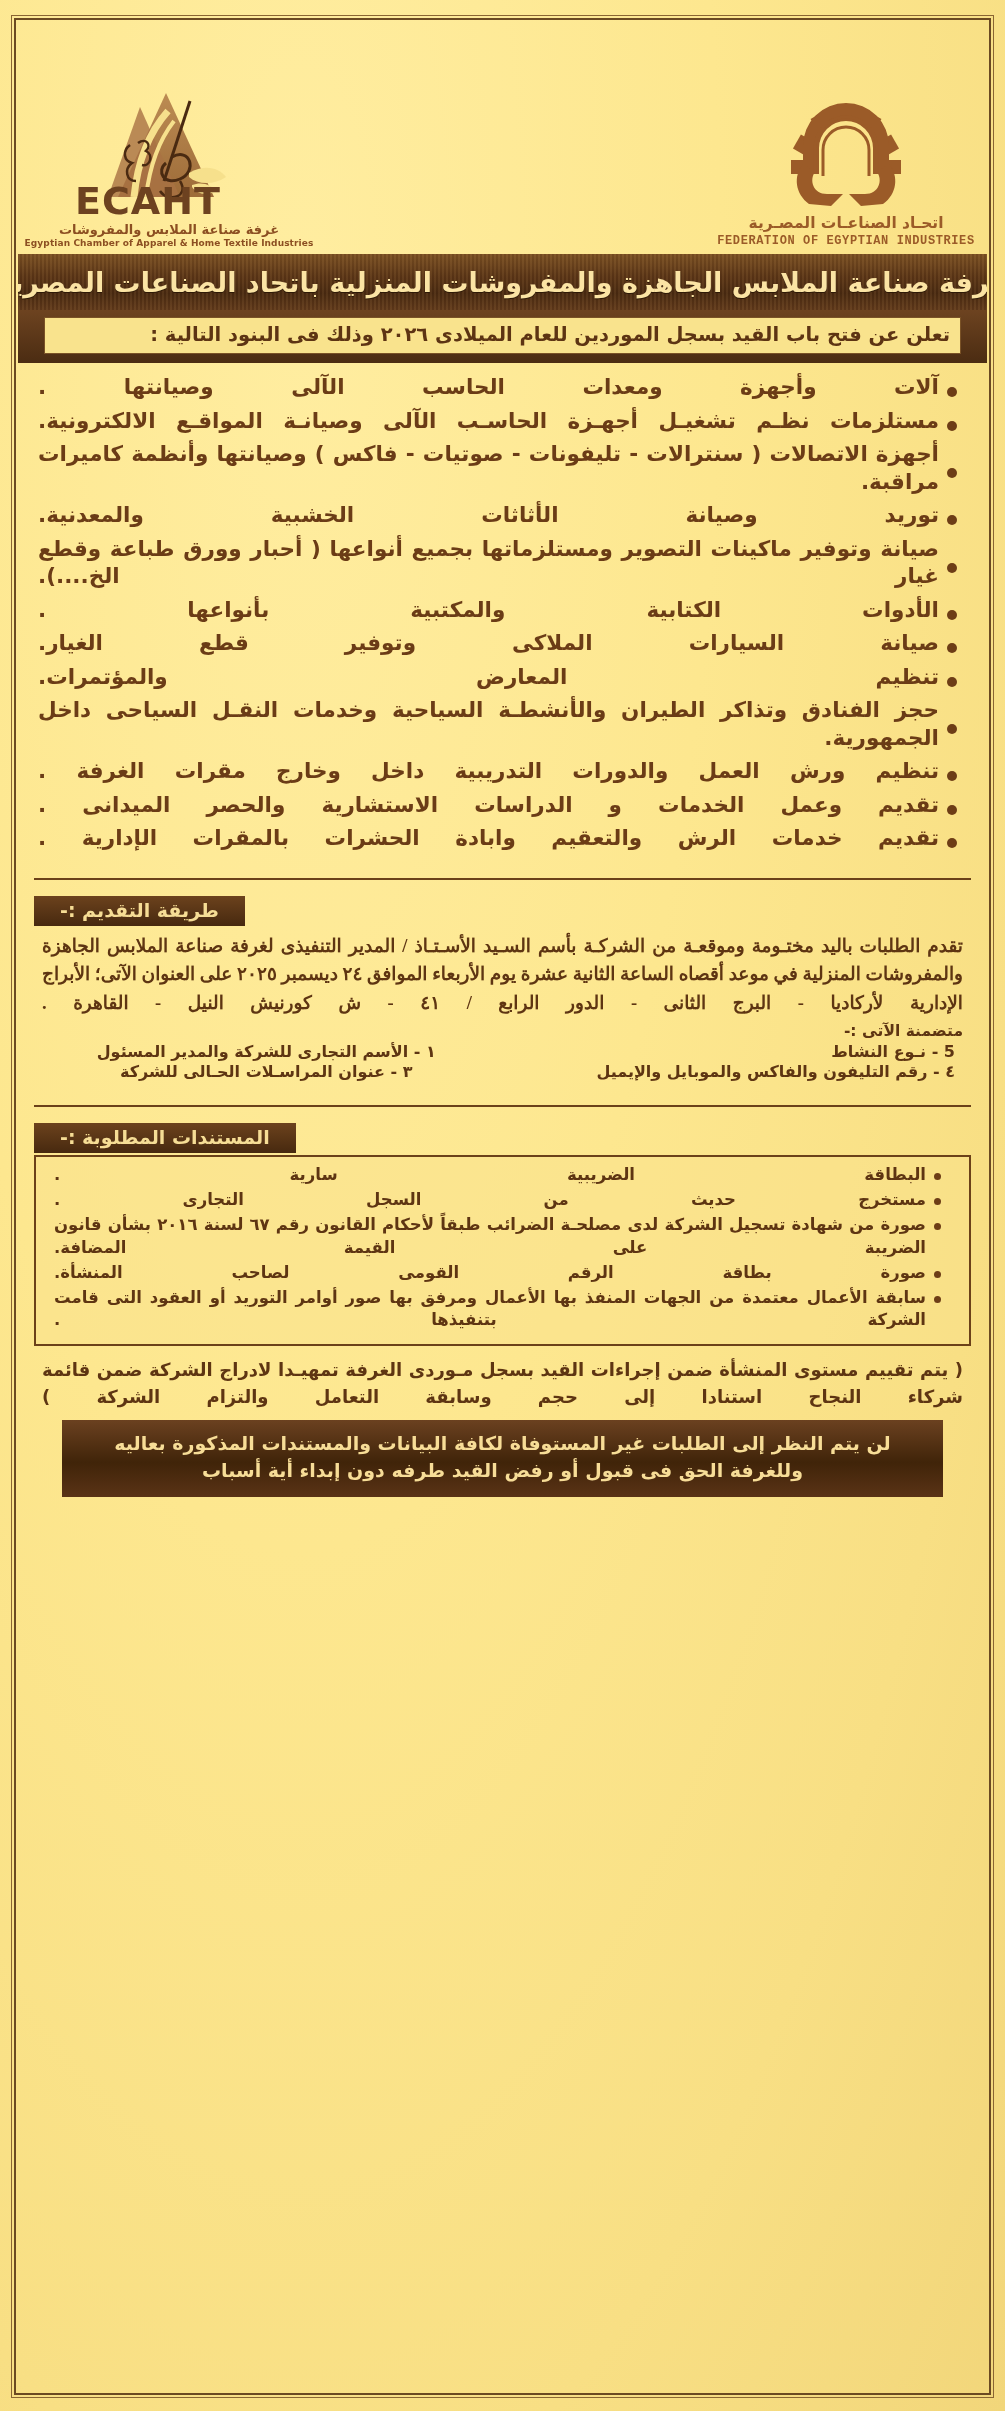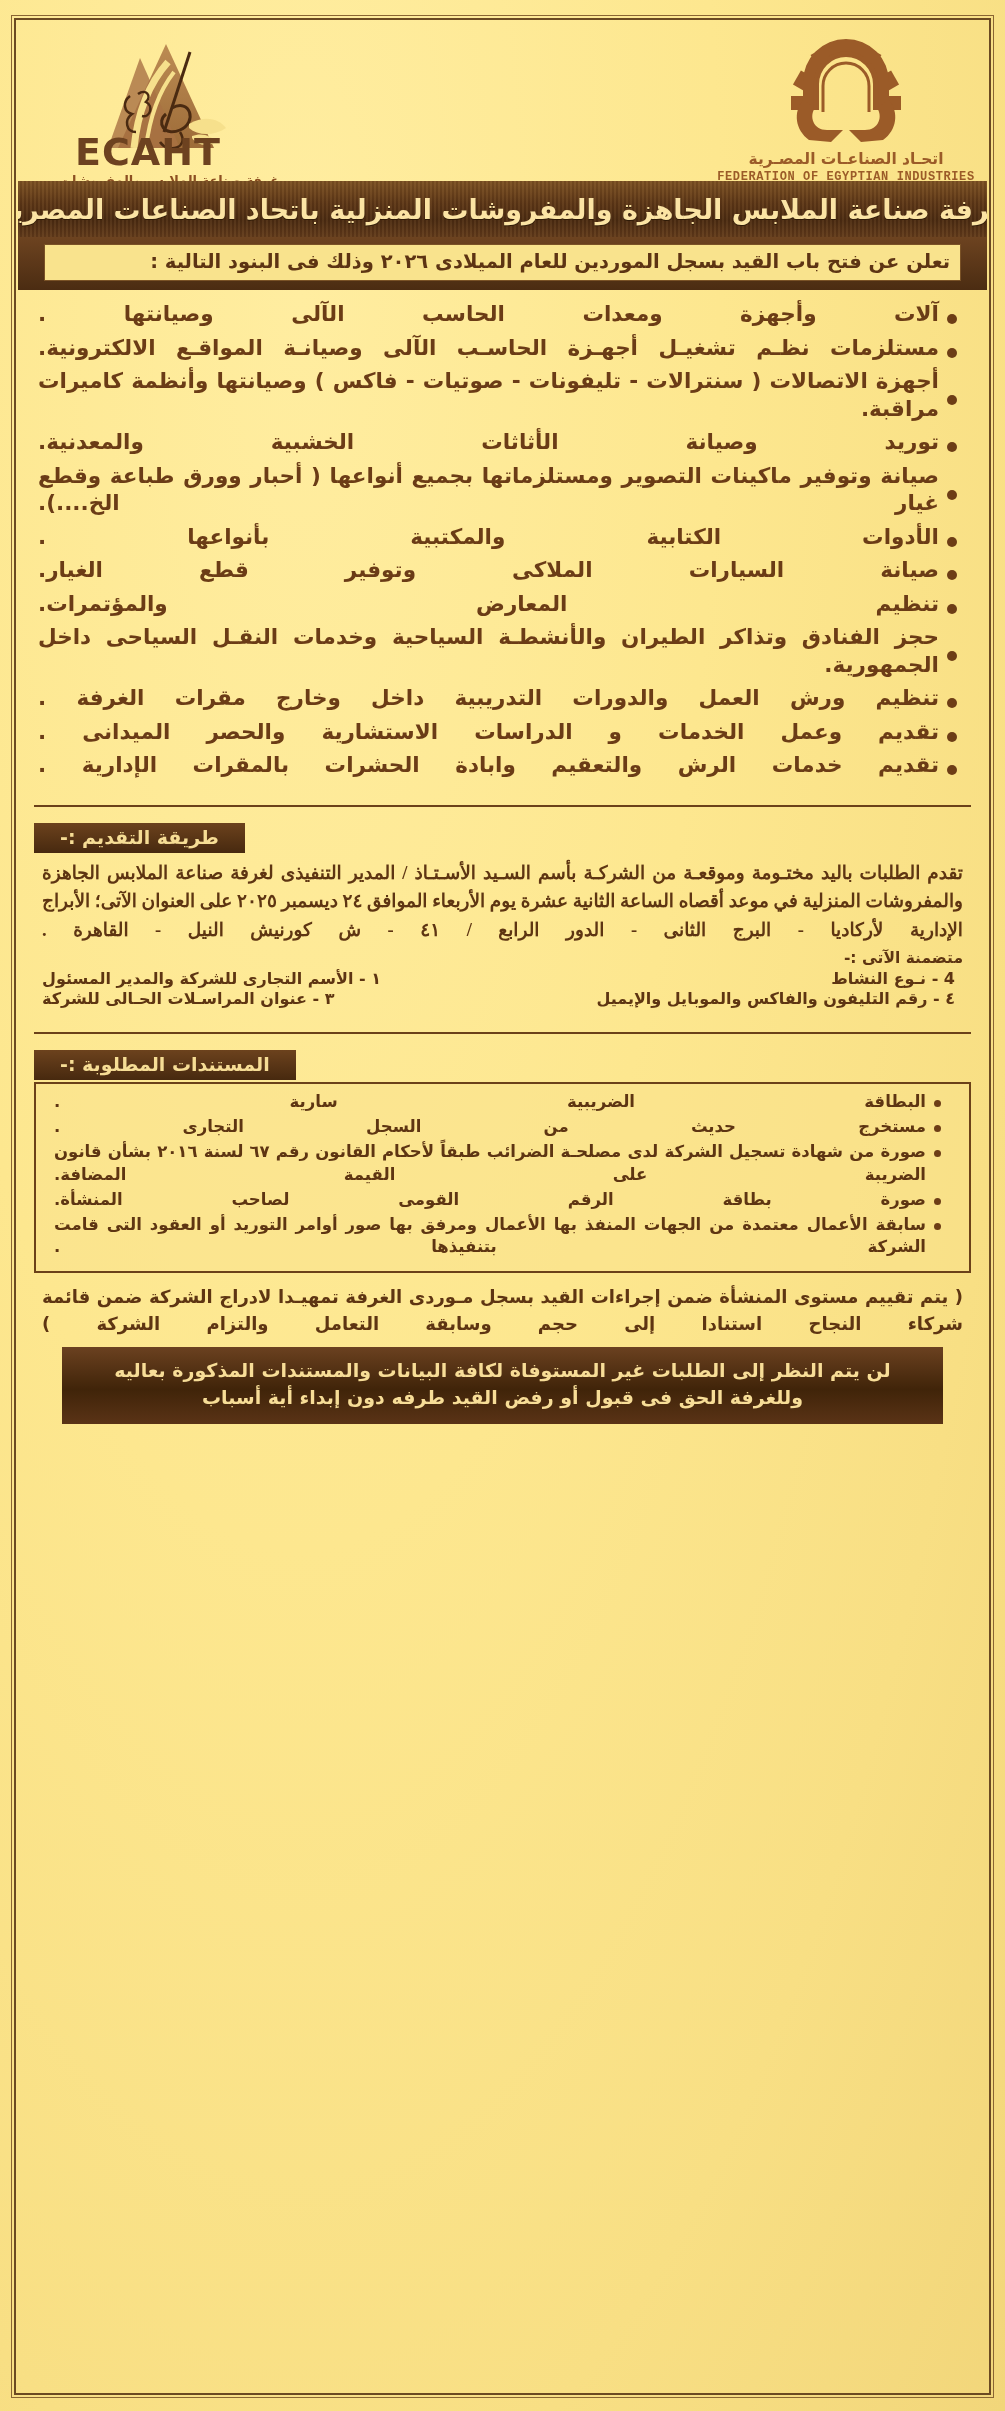--- a/index.html
+++ b/index.html
@@ -33,25 +33,25 @@
     outline-offset: 2px;
     box-sizing: border-box;
     padding: 0;
     background: transparent;
   }
 
   
   .header {
     display: flex;
     flex-direction: row-reverse;
-    align-items: flex-start;
+    align-items: flex-end;
     justify-content: space-between;
     padding: 14px 18px 6px 18px;
     box-sizing: border-box;
-    height: 161px;
+    height: 234px;
   }
   .logo-block {
     display: flex;
     flex-direction: column;
     align-items: center;
     text-align: center;
   }
   .fei-block { width: 250px; margin-top: 4px; }
   .ecaht-block { width: 270px; margin-top: 2px;}
 
@@ -225,21 +225,21 @@
   .included-grid {
     display: grid;
     grid-template-columns: 1fr 1fr;
     gap: 1px 16px;
     padding: 2px 34px 8px 26px;
     color: #5e3512;
     font-size: 16px;
     font-weight: 800;
   }
   .included-grid div { white-space: nowrap; }
-  .ig-right { text-align: left; }
+  .ig-right { text-align: center; }
   .ig-left  { text-align: right; }
 
   
   .docs-wrap {
     margin: 2px 18px 0 18px;
     border: 2px solid #6b4119;
     background: rgba(250,226,140,.5);
   }
   .docs-list {
     padding: 7px 26px 9px 18px;
@@ -411,21 +411,21 @@
       </div>
     </div>
 
     <div class="section-head-row">
       <div class="section-head">طريقة التقديم :-</div>
     </div>
     <div class="para-block">تقدم الطلبات باليد مختـومة وموقعـة من الشركـة بأسم السـيد الأسـتـاذ / المدير التنفيذى لغرفة صناعة الملابس الجاهزة والمفروشات المنزلية في موعد أقصاه الساعة الثانية عشرة يوم الأربعاء الموافق ٢٤ ديسمبر ٢٠٢٥ على العنوان الآتى؛ الأبراج الإدارية لأركاديا - البرج الثانى - الدور الرابع / ٤١ - ش كورنيش النيل - القاهرة .</div>
 
     <div class="included-label">متضمنة الآتى :-</div>
     <div class="included-grid">
-      <div class="ig-left">4 - نـوع النشاط</div>
+      <div class="ig-left">5 - نـوع النشاط</div>
       <div class="ig-right">١ - الأسم التجارى للشركة والمدير المسئول</div>
       <div class="ig-left">٤ - رقم التليفون والفاكس والموبايل والإيميل</div>
       <div class="ig-right">٣ - عنوان المراسـلات الحـالى للشركة</div>
     </div>
 
     <div class="section-head-row">
       <div class="section-head">المستندات المطلوبة :-</div>
     </div>
     <div class="docs-wrap">
       <div class="docs-list">

